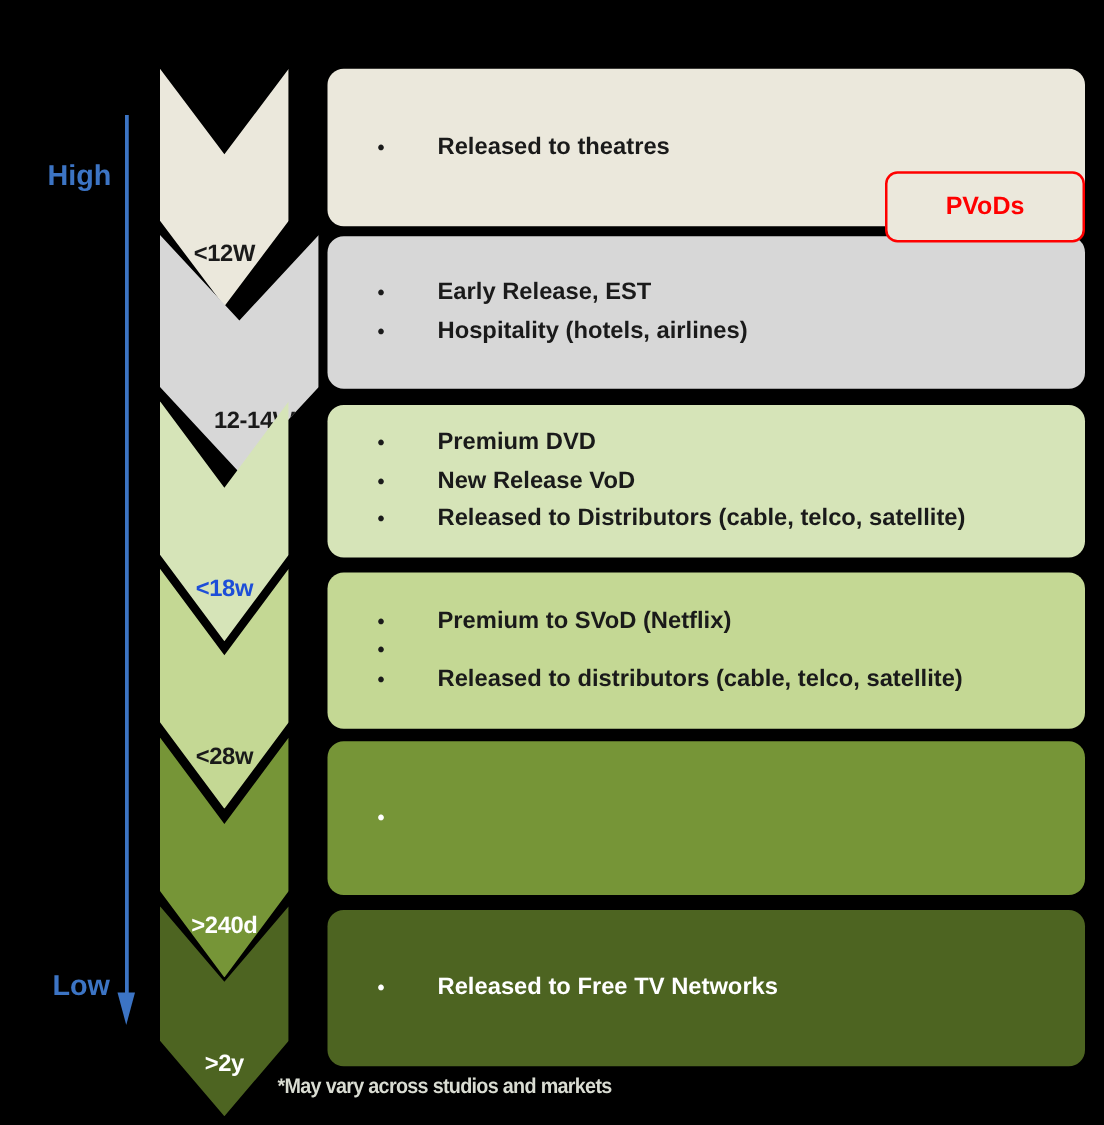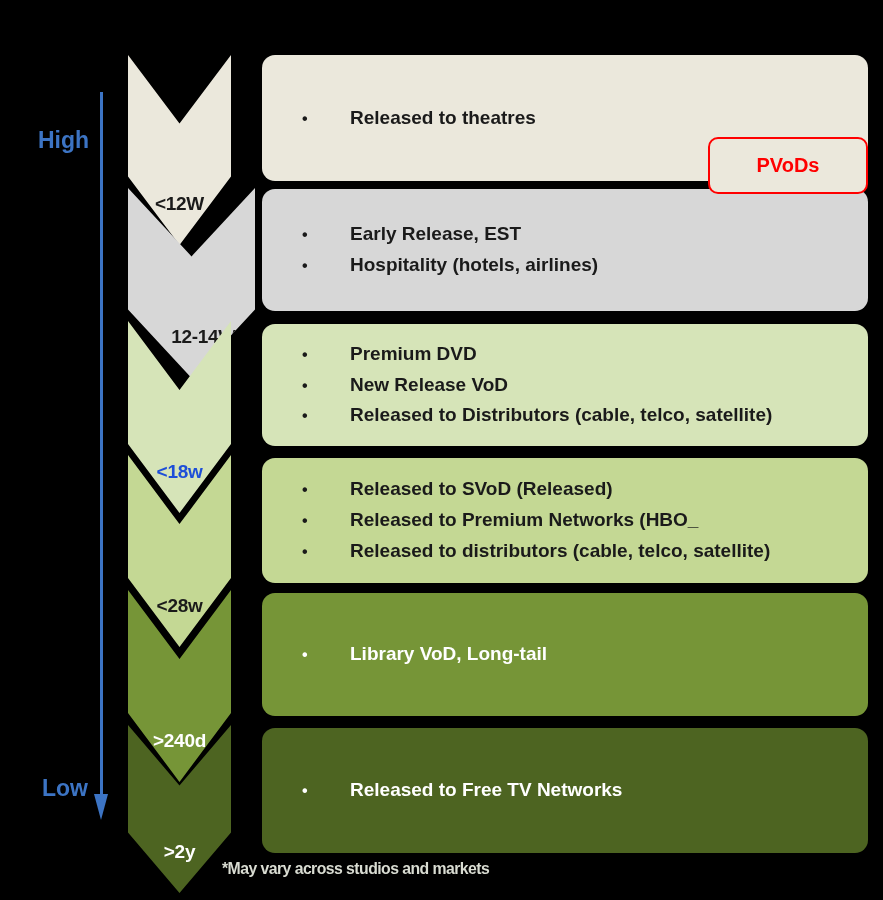--- a/index.html
+++ b/index.html
@@ -221,42 +221,40 @@
         </div>
       </div>
       <div class="row">
         <div class="chevron" style="top: 455px; height: 192px; background: rgb(196, 216, 148);">
           <span class="chevron-label" style="color: rgb(26, 26, 26); margin-top: 20px;">&lt;28w</span>
         </div>
         <div class="panel" style="top: 458px; height: 125px; background: rgb(196, 216, 148);">
           <ul class="bullets" style="color: rgb(26, 26, 26);">
             <li>
               <span class="dot">•</span>
-              <span>Released to SVoD (Released)</span>
-            </li>
-            <li>
-              <span class="dot">•</span>
-              <span>Released to Premium Networks (HBO_</span>
+              <span>Premium to SVoD (Netflix)</span>
+            </li>
+            <li>
+              <span class="dot">•</span>
             </li>
             <li>
               <span class="dot">•</span>
               <span>Released to distributors (cable, telco, satellite)</span>
             </li>
           </ul>
         </div>
       </div>
       <div class="row">
         <div class="chevron" style="top: 590px; height: 192px; background: rgb(118, 149, 55);">
           <span class="chevron-label" style="color: rgb(255, 255, 255);">&gt;240d</span>
         </div>
         <div class="panel" style="top: 593px; height: 123px; background: rgb(118, 149, 55);">
           <ul class="bullets" style="color: rgb(255, 255, 255);">
             <li>
               <span class="dot">•</span>
-              <span>Library VoD, Long-tail</span>
             </li>
           </ul>
         </div>
       </div>
       <div class="row">
         <div class="chevron" style="top: 725px; height: 168px; background: rgb(77, 100, 33); text-align: center;">
           <span class="chevron-label" style="color: rgb(255, 255, 255);">&gt;2y</span>
         </div>
         <div class="panel" style="top: 728px; height: 125px; background: rgb(77, 100, 33);">
           <ul class="bullets" style="color: rgb(255, 255, 255);">

